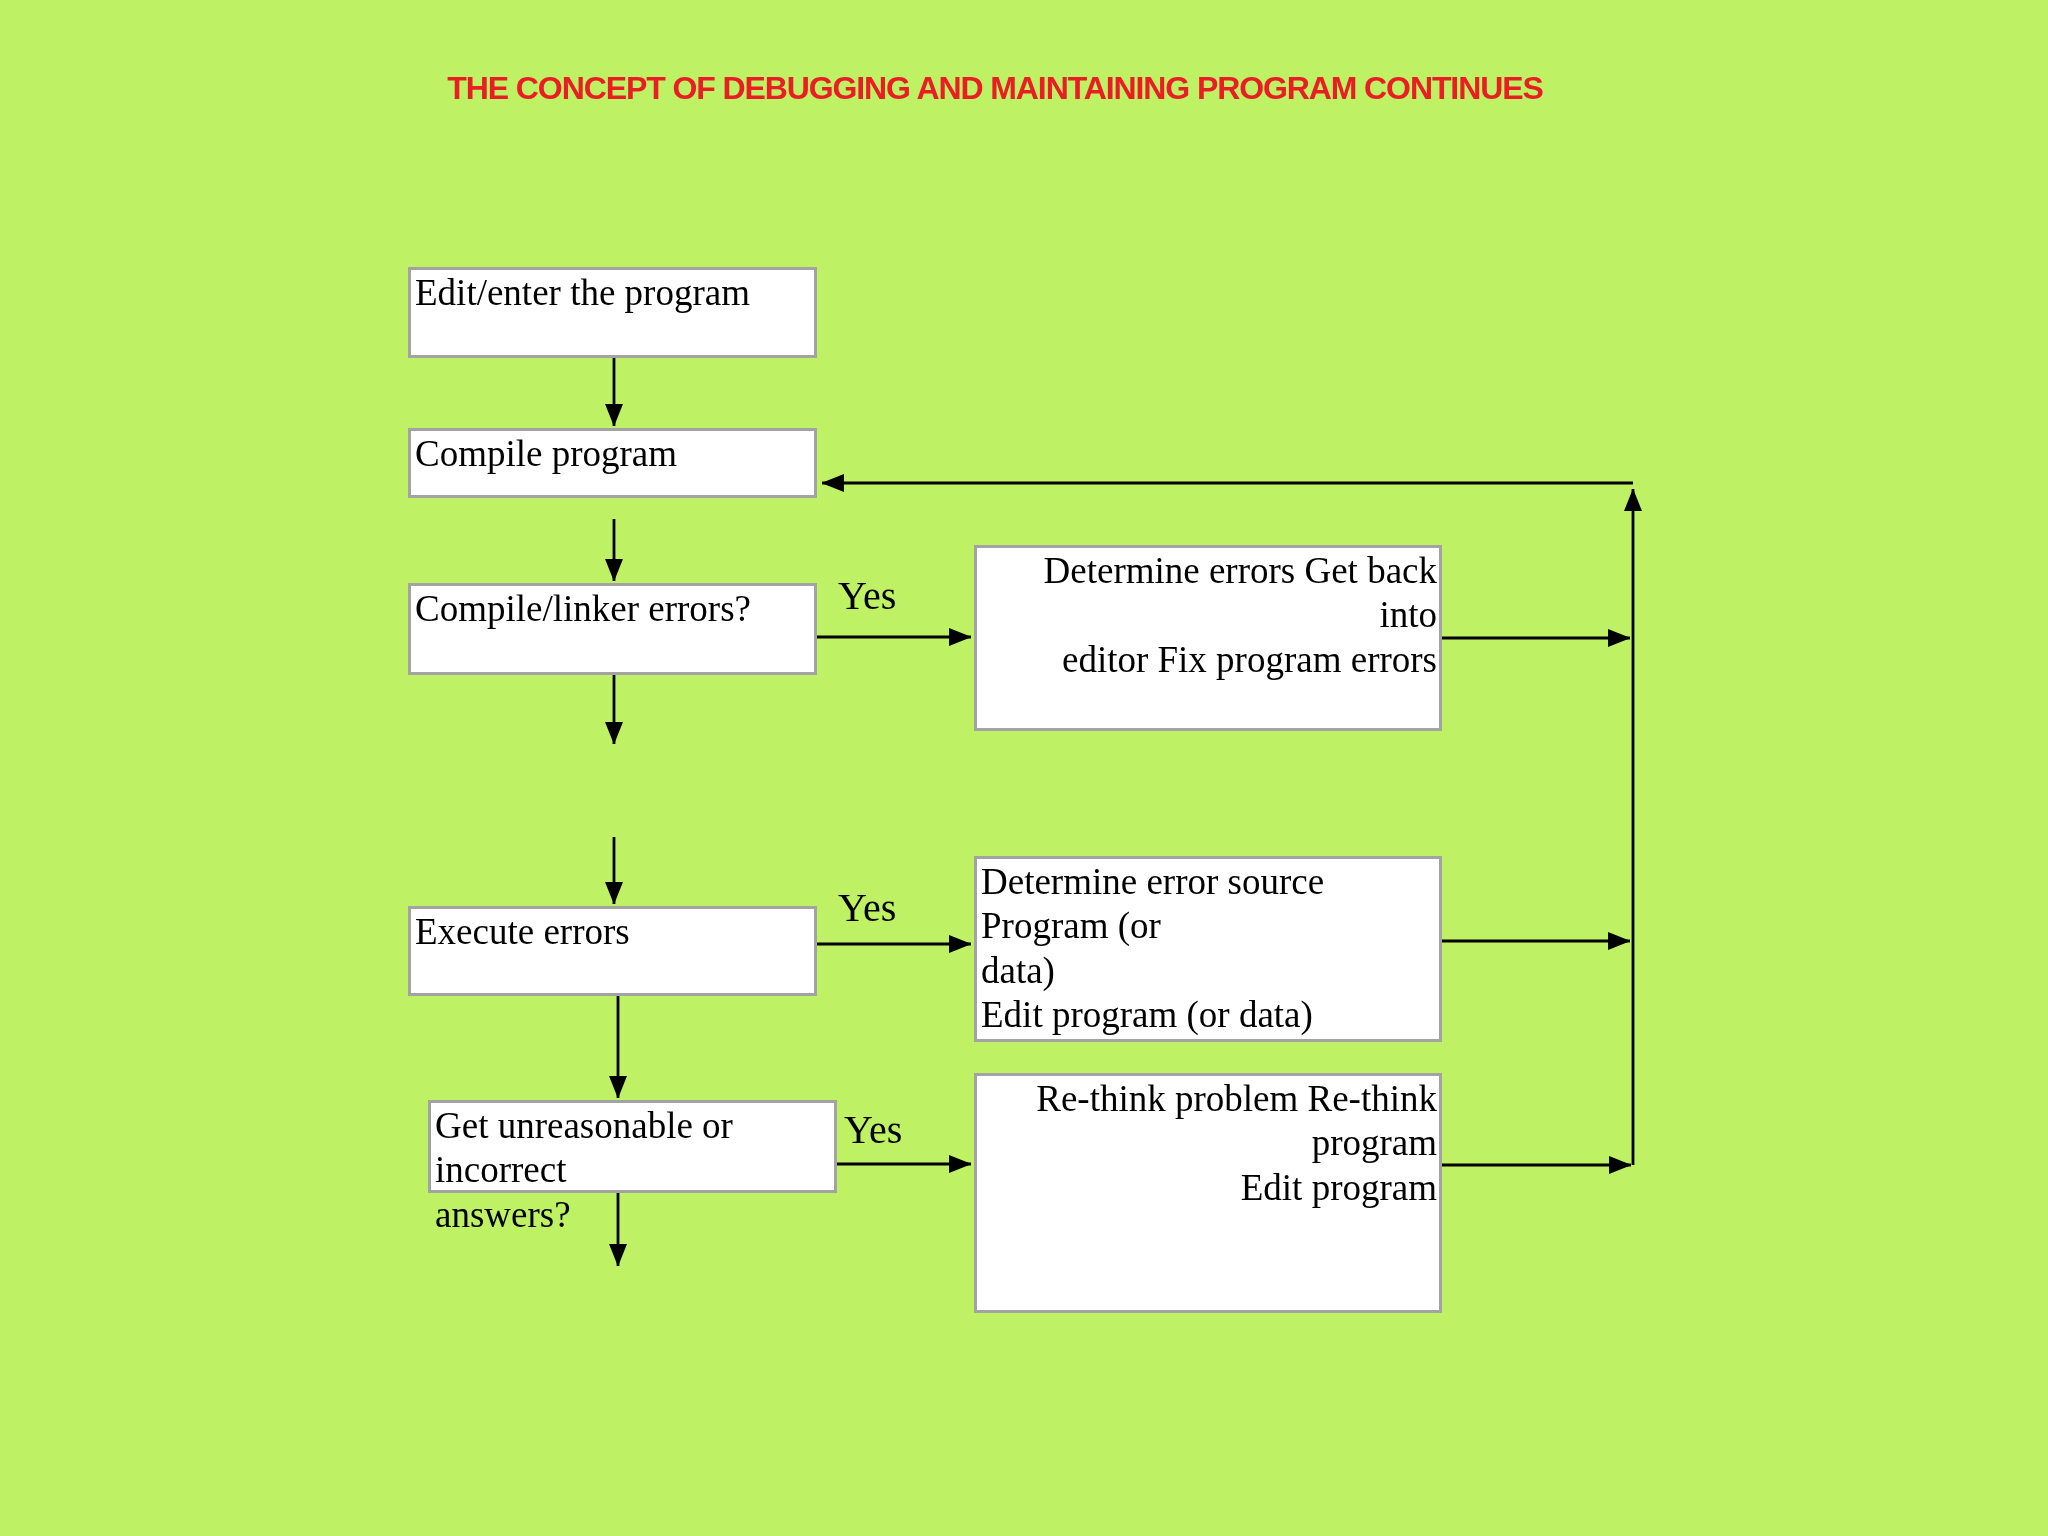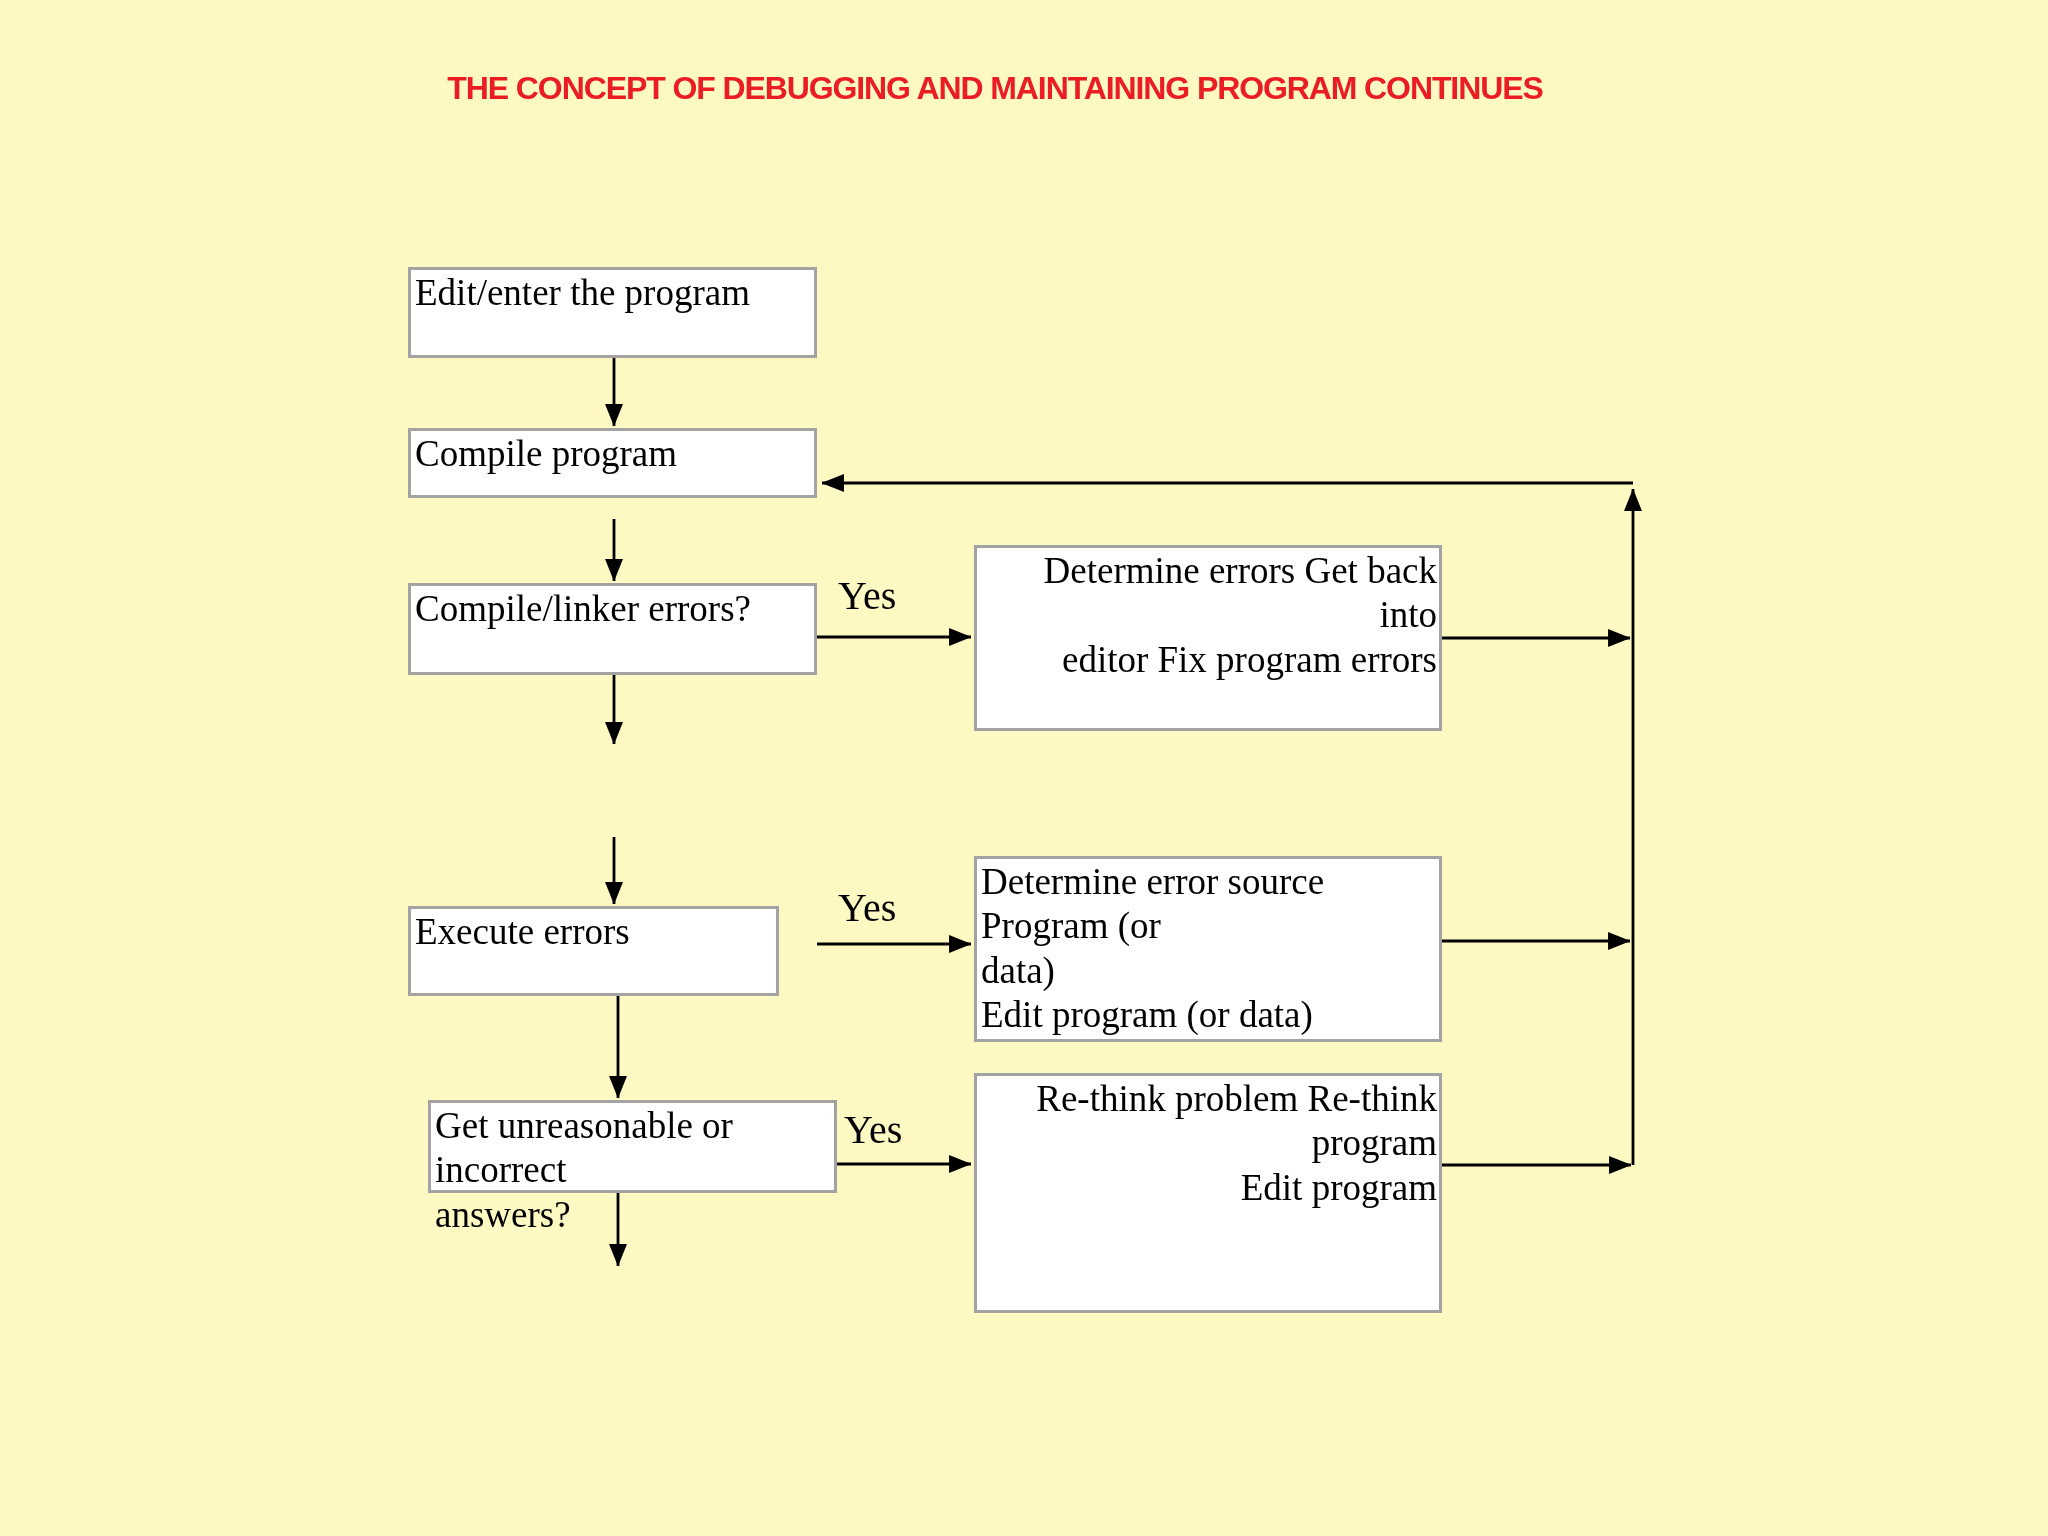--- a/index.html
+++ b/index.html
@@ -4,21 +4,21 @@
 <style>
   html, body {
     margin: 0;
     padding: 0;
     background: #ffffff;
   }
   .canvas {
     position: relative;
     width: 2048px;
     height: 1536px;
-    background: #fef9c3;
+    background: #bef264;
     overflow: hidden;
     font-family: "Liberation Serif", serif;
   }
   .slide-title {
     position: absolute;
     left: 0;
     top: 70px;
     width: 1990px;
     text-align: center;
     font-family: "Liberation Sans", sans-serif;
@@ -97,21 +97,21 @@
 
   <div class="box" style="left:408px; top:428px; width:409px; height:70px;">
     <div>Compile program</div>
   </div>
 
   <div class="box" style="left:408px; top:583px; width:409px; height:92px;">
     <div>Compile/linker errors?</div>
   </div>
 
 
-  <div class="box" style="left:408px; top:906px; width:371px; height:90px;">
+  <div class="box" style="left:408px; top:906px; width:409px; height:90px;">
     <div>Execute errors</div>
   </div>
 
   <div class="box" style="left:412px; top:1100px; width:409px; height:93px;margin-left:16px;">
     <div>Get unreasonable or incorrect</div>
     <div>answers?</div>
   </div>
 
   <div class="box center" style="left:974px; top:545px; width:468px; height:186px;">
     <div>Determine errors Get back into</div>

